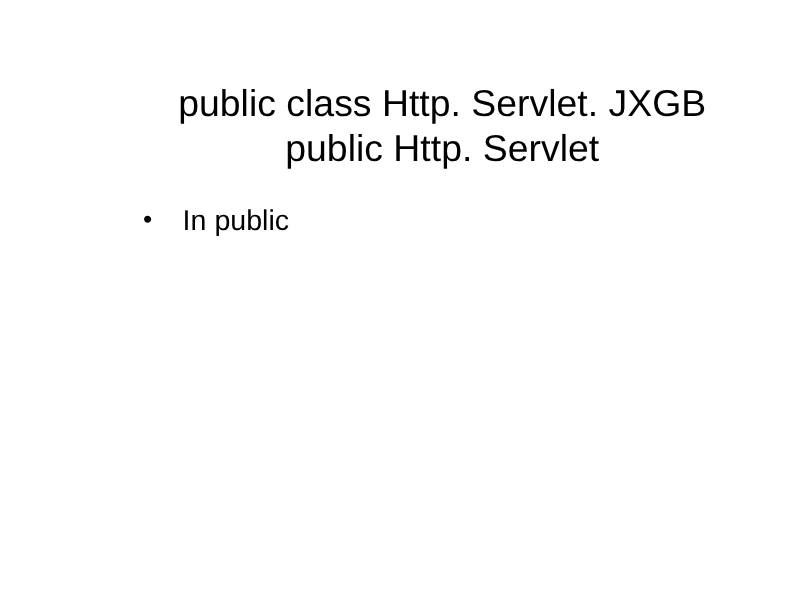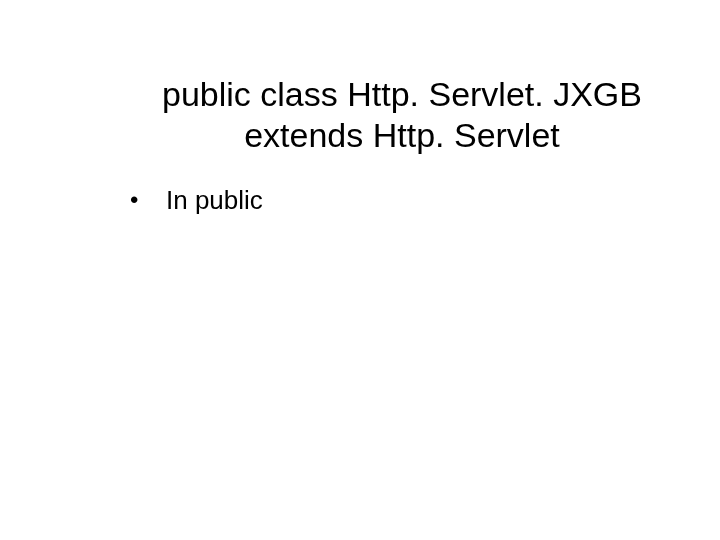--- a/index.html
+++ b/index.html
@@ -47,20 +47,20 @@
       top: 0;
       font-size: 24px;
     }
   </style>
 </head>
 <body>
 
 <div class="slide">
   <h1 class="title">
     <span>public class Http. Servlet. JXGB</span><br>
-    <span>extends Http. Servlet</span>
+    <span>public Http. Servlet</span>
   </h1>
   <ul class="bullet-list">
     <li class="bullet-item">
       <span>In public</span>
     </li>
   </ul>
 </div>
 
 </body></html>

